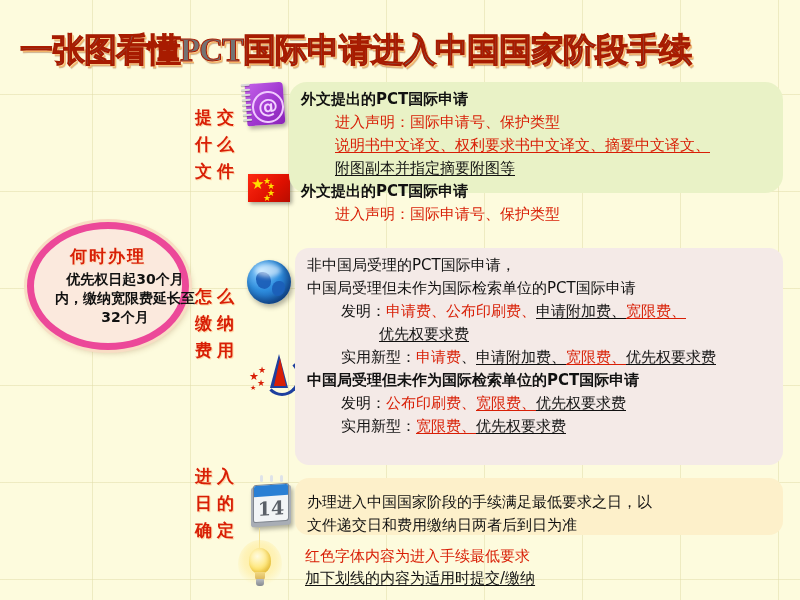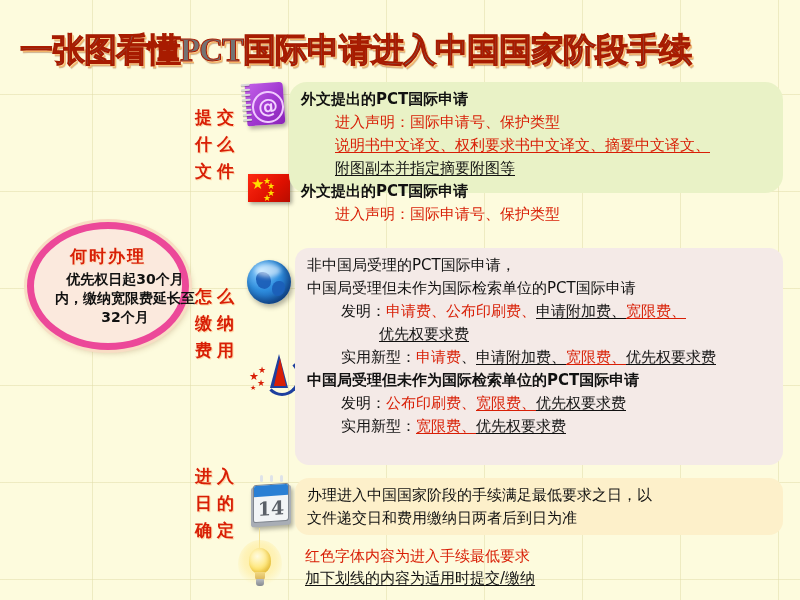--- a/index.html
+++ b/index.html
@@ -267,21 +267,21 @@
         <div class="ln ind1"><span>发明：</span><span class=" r">申请费、公布印刷费、</span><span class=" u">申请附加费、</span><span class=" r u">宽限费、</span></div>
         <div class="ln ind3"><span class=" u">优先权要求费</span></div>
         <div class="ln ind1"><span>实用新型：</span><span class=" r">申请费</span><span>、</span><span class=" u">申请附加费、</span><span class=" r u">宽限费、</span><span class=" u">优先权要求费</span></div>
         <div class="ln"><span style="font-weight: bold;">中国局受理但未作为国际检索单位的PCT国际申请</span></div>
         <div class="ln ind1"><span>发明：</span><span class=" r">公布印刷费、</span><span class=" r u">宽限费、</span><span class=" u">优先权要求费</span></div>
         <div class="ln ind1"><span>实用新型：</span><span class=" r u">宽限费、</span><span class=" u">优先权要求费</span></div>
       </div>
   </div>
 
   <div class="panel yellow">
-    <div class="panel-body" style="" id="body-entry">
+    <div class="panel-body" style="margin-top:7px;" id="body-entry">
         <div class="ln"><span>办理进入中国国家阶段的手续满足最低要求之日，以</span></div>
         <div class="ln"><span>文件递交日和费用缴纳日两者后到日为准</span></div>
       </div>
   </div>
 
   <div class="foot" id="body-foot">
       <div class="ln"><span class=" r">红色字体内容为进入手续最低要求</span></div>
       <div class="ln"><span class=" u">加下划线的内容为适用时提交/缴纳</span></div>
     </div>
 

